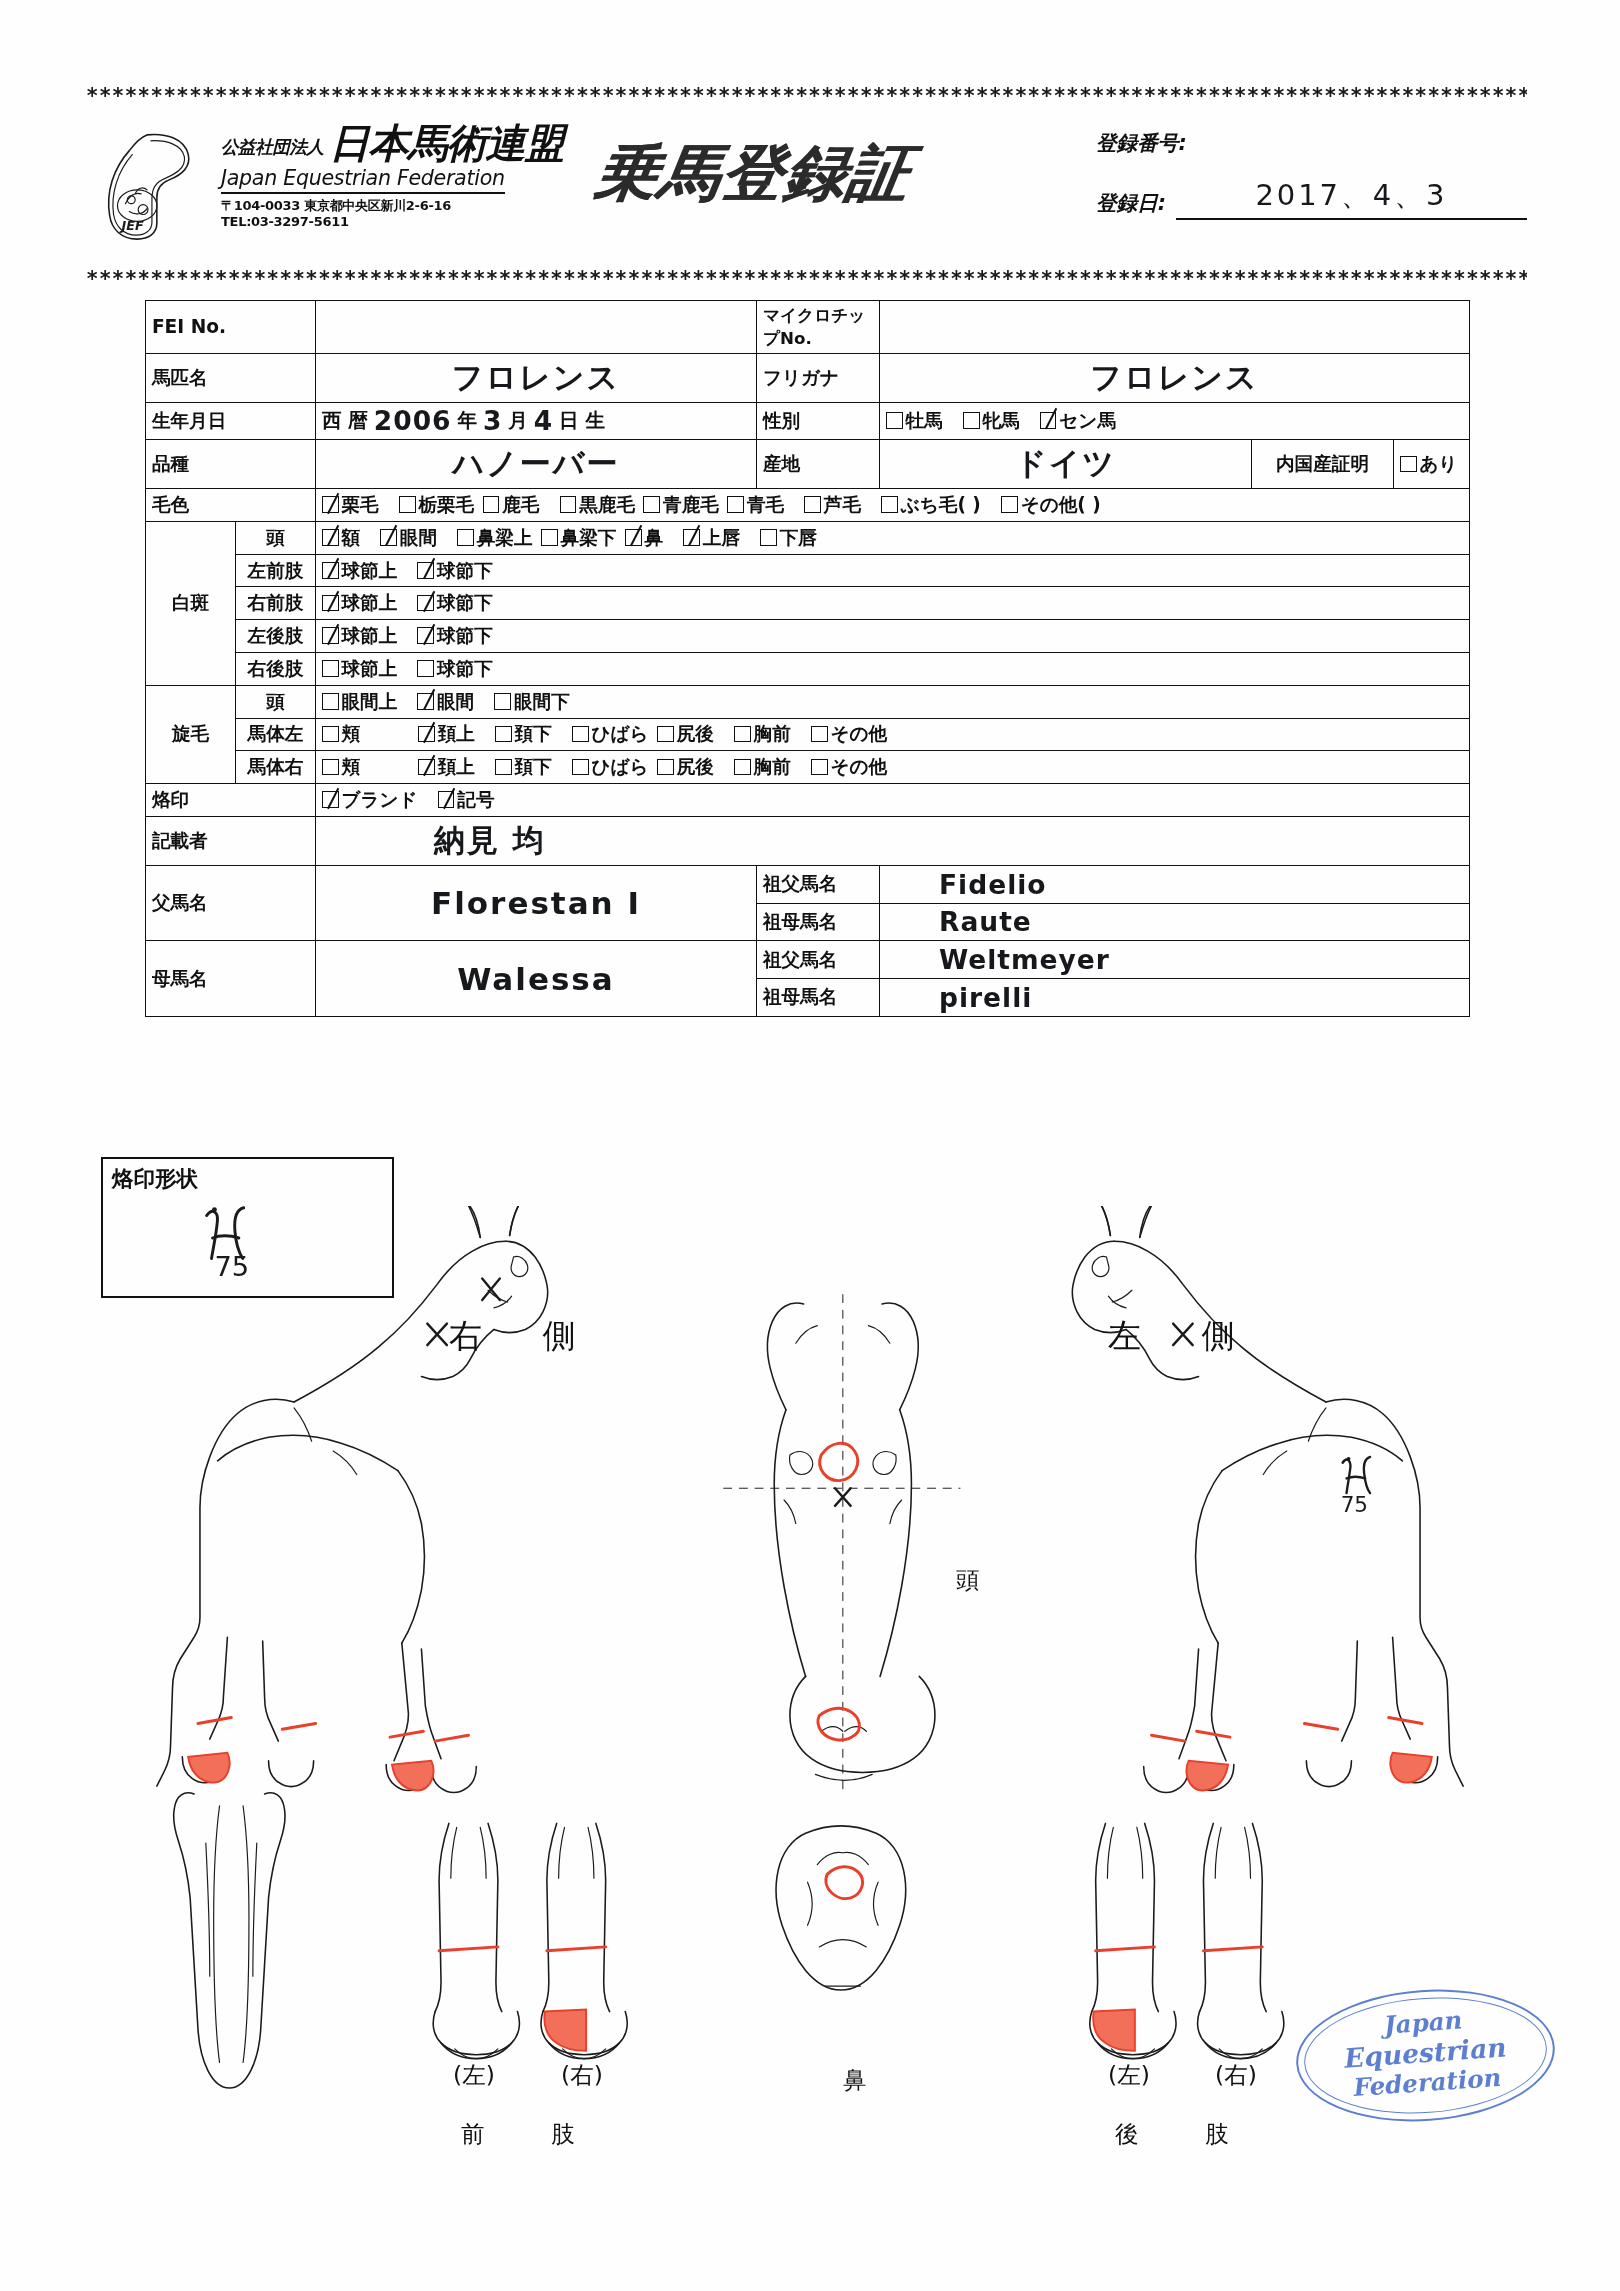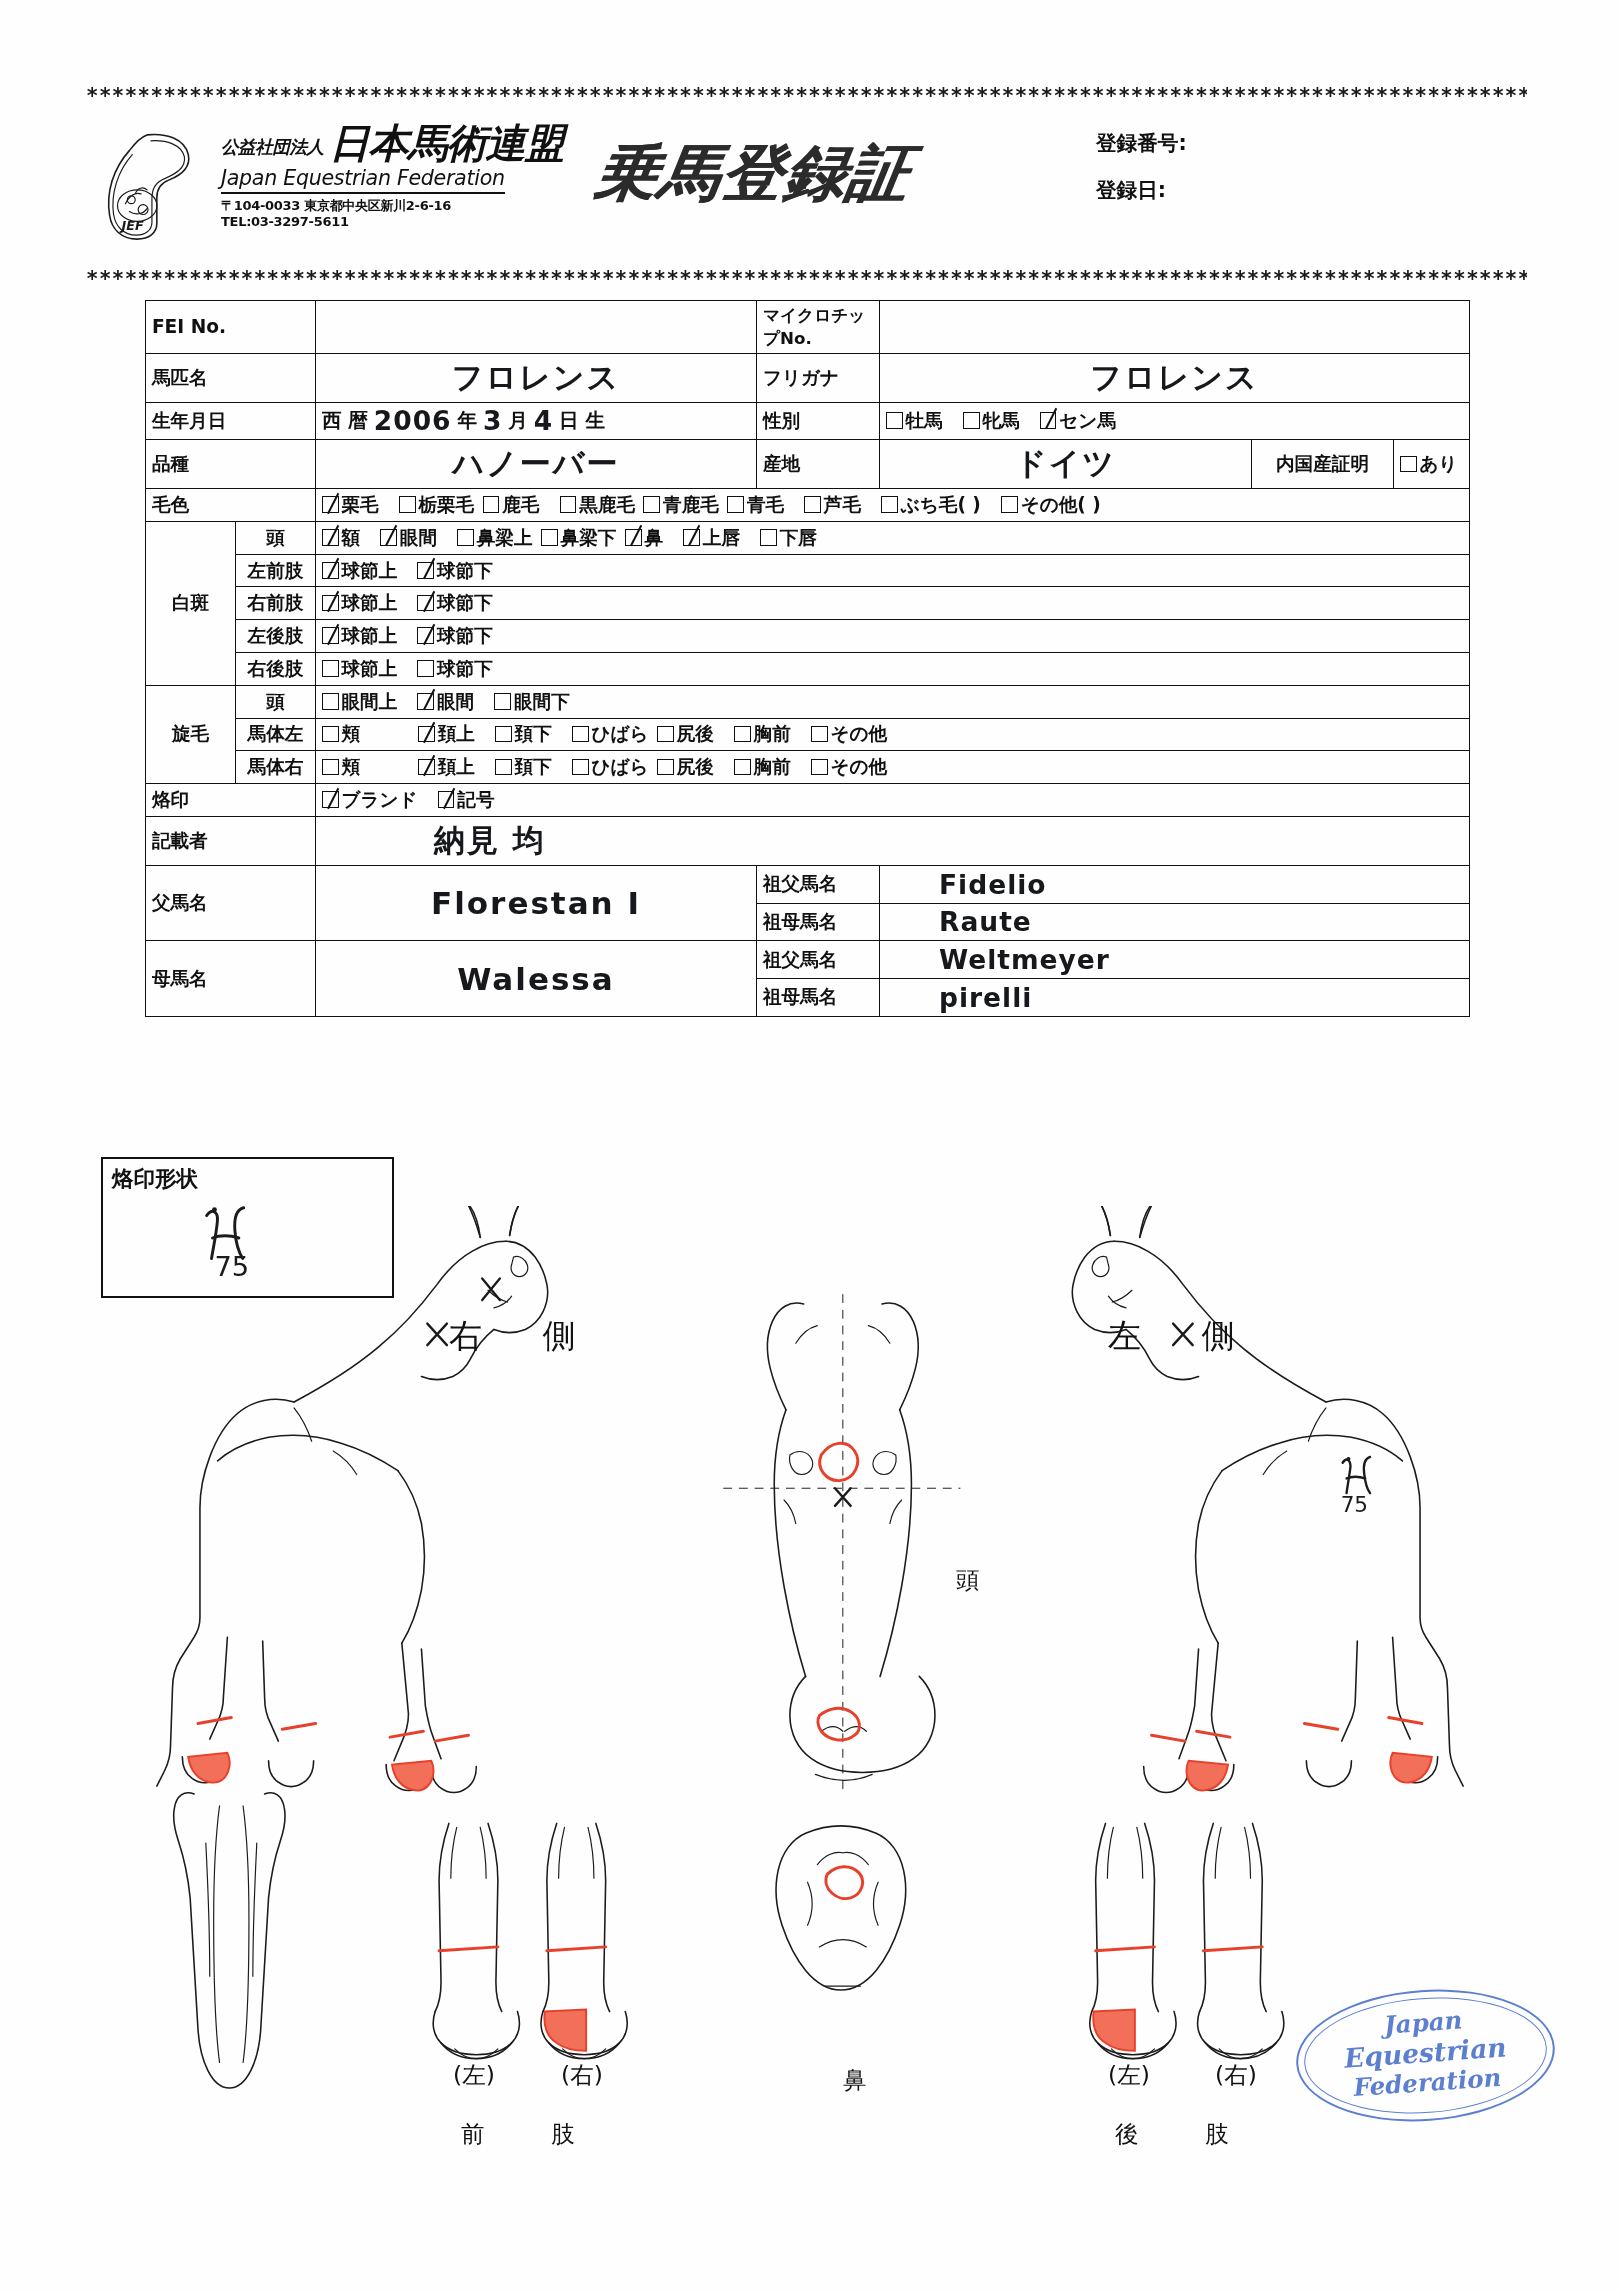--- a/index.html
+++ b/index.html
@@ -118,20 +118,21 @@
   .reg-row {
     display: flex;
     align-items: flex-end;
     margin-bottom: 15.7px;
   }
   .reg-label {
     font-size: 20.6px;
     font-weight: 700;
     white-space: nowrap;
     padding-bottom: 3.9px;
+    font-style: italic;
   }
   .reg-underline {
     flex: 1;
     border-bottom: 2.9px solid #111;
     margin-left: 9.8px;
     text-align: center;
     padding-bottom: 2px;
   }
   .hand {
     font-family: "DejaVu Sans", sans-serif;
@@ -335,20 +336,23 @@
     </div>
 
     <div class="doc-title">乗馬登録証</div>
 
     <div class="reg-block">
       <div class="reg-row">
         <span class="reg-label">登録番号:</span>
       </div>
       <div class="reg-row">
         <span class="reg-label">登録日:</span>
+        <span class="reg-underline">
+          <span class="hand reg-date">2017、4、3</span>
+        </span>
       </div>
     </div>
   </div>
 
   <table class="main">
     <colgroup>
       <col style="width:90px">
         <col style="width:80px">
         <col style="width:441px">
       <col style="width:123px">

